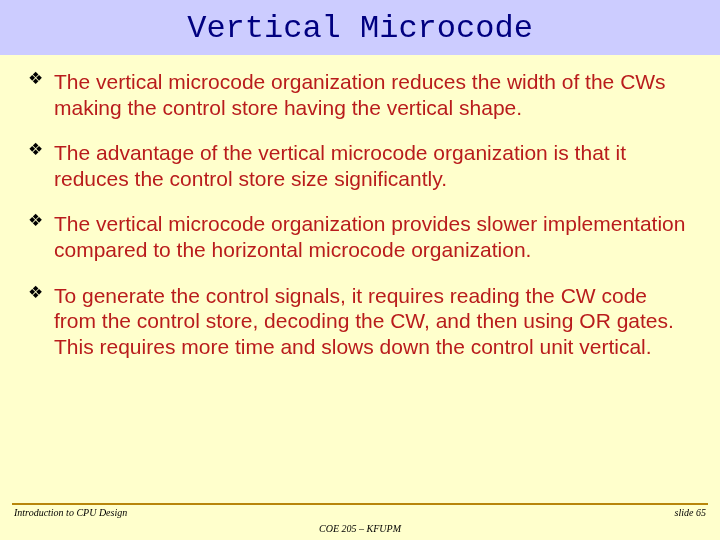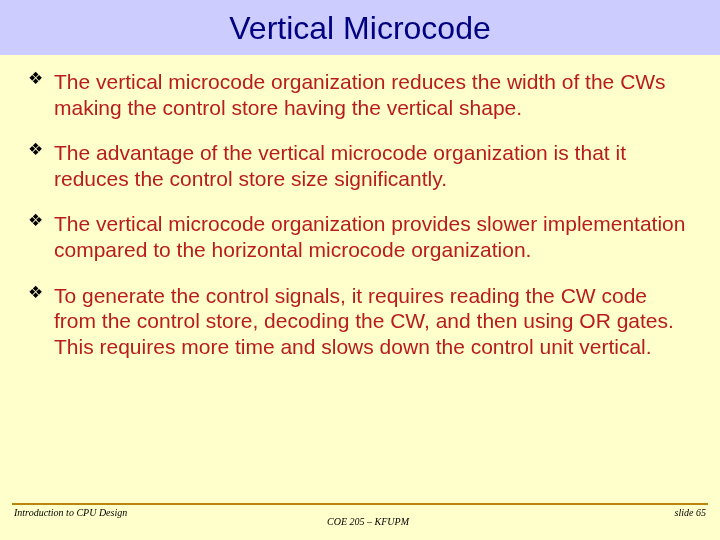--- a/index.html
+++ b/index.html
@@ -11,21 +11,21 @@
     position: relative;
     overflow: hidden;
   }
   .title-bar {
     background: #ccccff;
     width: 100%;
     padding: 10px 0 8px 0;
     text-align: center;
   }
   .title-text {
-    font-family: Liberation Sans, sans-serif;
+    font-family: Liberation Mono, monospace;
     font-size: 32px;
     color: #000080;
     font-weight: normal;
   }
   .content {
     padding: 14px 30px 0 30px;
   }
   .bullet-item {
     display: flex;
     margin-bottom: 20px;
@@ -69,21 +69,21 @@
   }
   .footer-line {
     position: absolute;
     top: 0;
     left: 12px;
     right: 12px;
     height: 2px;
     background: #b8860b;
   }
   .footer-left { position: absolute; left: 14px; top: 4px; }
-  .footer-center { position: absolute; left: 50%; transform: translateX(-50%); top: 13px; margin-left: 8px; }
+  .footer-center { position: absolute; left: 50%; transform: translateX(-50%); top: 20px; }
   .footer-right { position: absolute; right: 14px; top: 4px; font-style: italic; }
 </style>
 </head>
 <body>
 
 <div class="title-bar">
   <div class="title-text">Vertical Microcode</div>
 </div>
 
 <div class="content">

